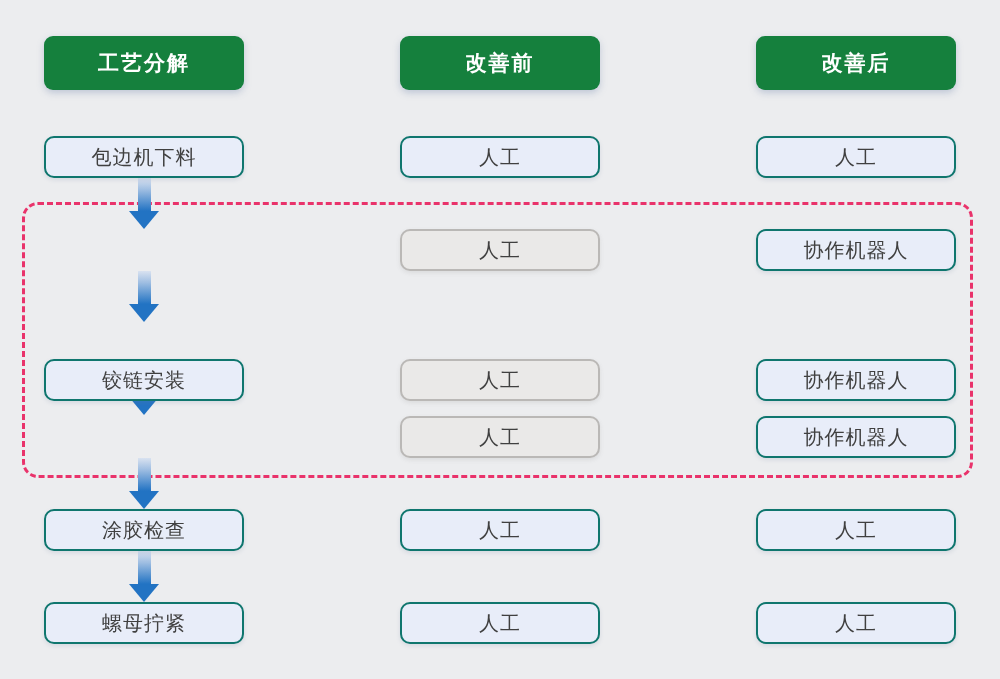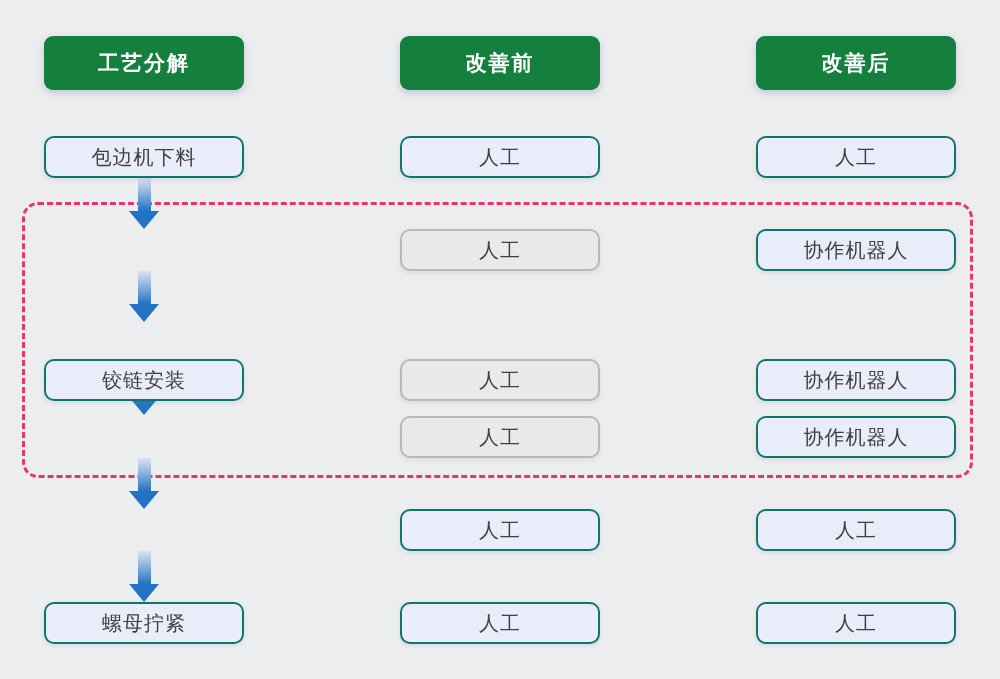--- a/index.html
+++ b/index.html
@@ -116,20 +116,21 @@
   <div class="box gray col2 r1">人工</div>
   <div class="box blue col3 r1">协作机器人</div>
 
   <div class="box blue col1 r2">铰链安装</div>
   <div class="box gray col2 r2">人工</div>
   <div class="box blue col3 r2">协作机器人</div>
 
   <div class="box gray col2 r3">人工</div>
   <div class="box blue col3 r3">协作机器人</div>
 
+  <div class="box blue col1 r4">涂胶检查</div>
   <div class="box blue col2 r4">人工</div>
   <div class="box blue col3 r4">人工</div>
 
   <div class="box blue col1 r5">螺母拧紧</div>
   <div class="box blue col2 r5">人工</div>
   <div class="box blue col3 r5">人工</div>
 
   <div class="arrow a0">
     <div class="shaft"></div>
     <div class="head"></div>

